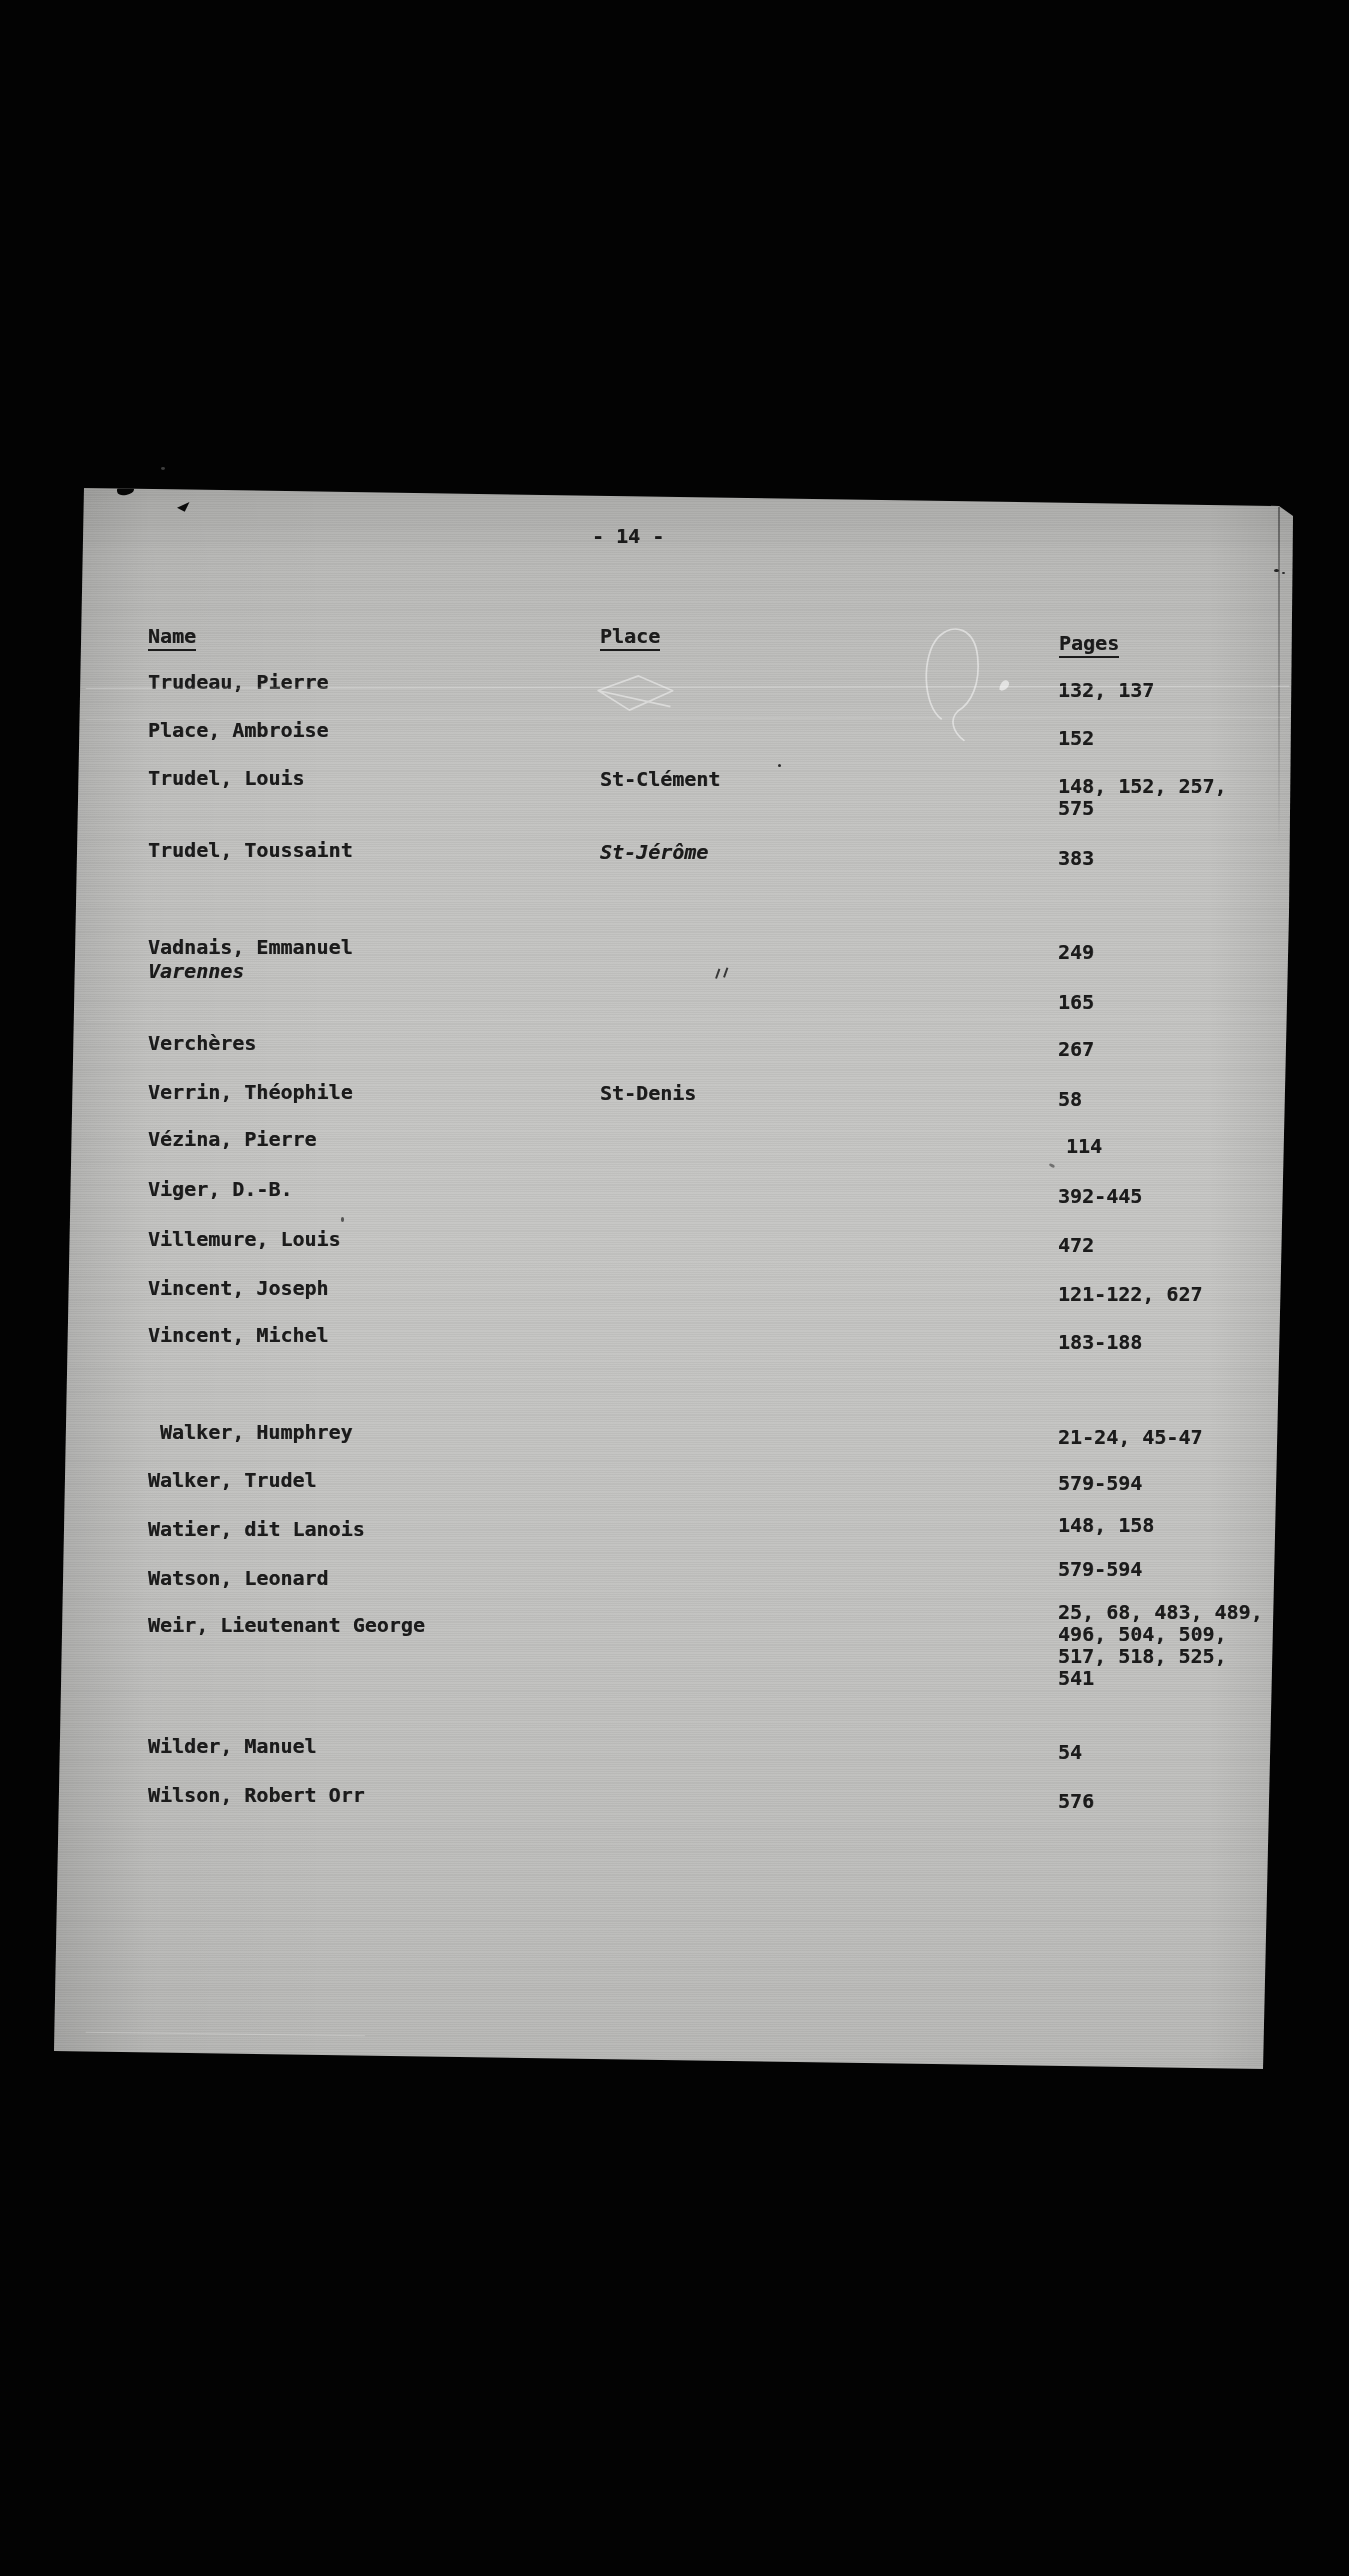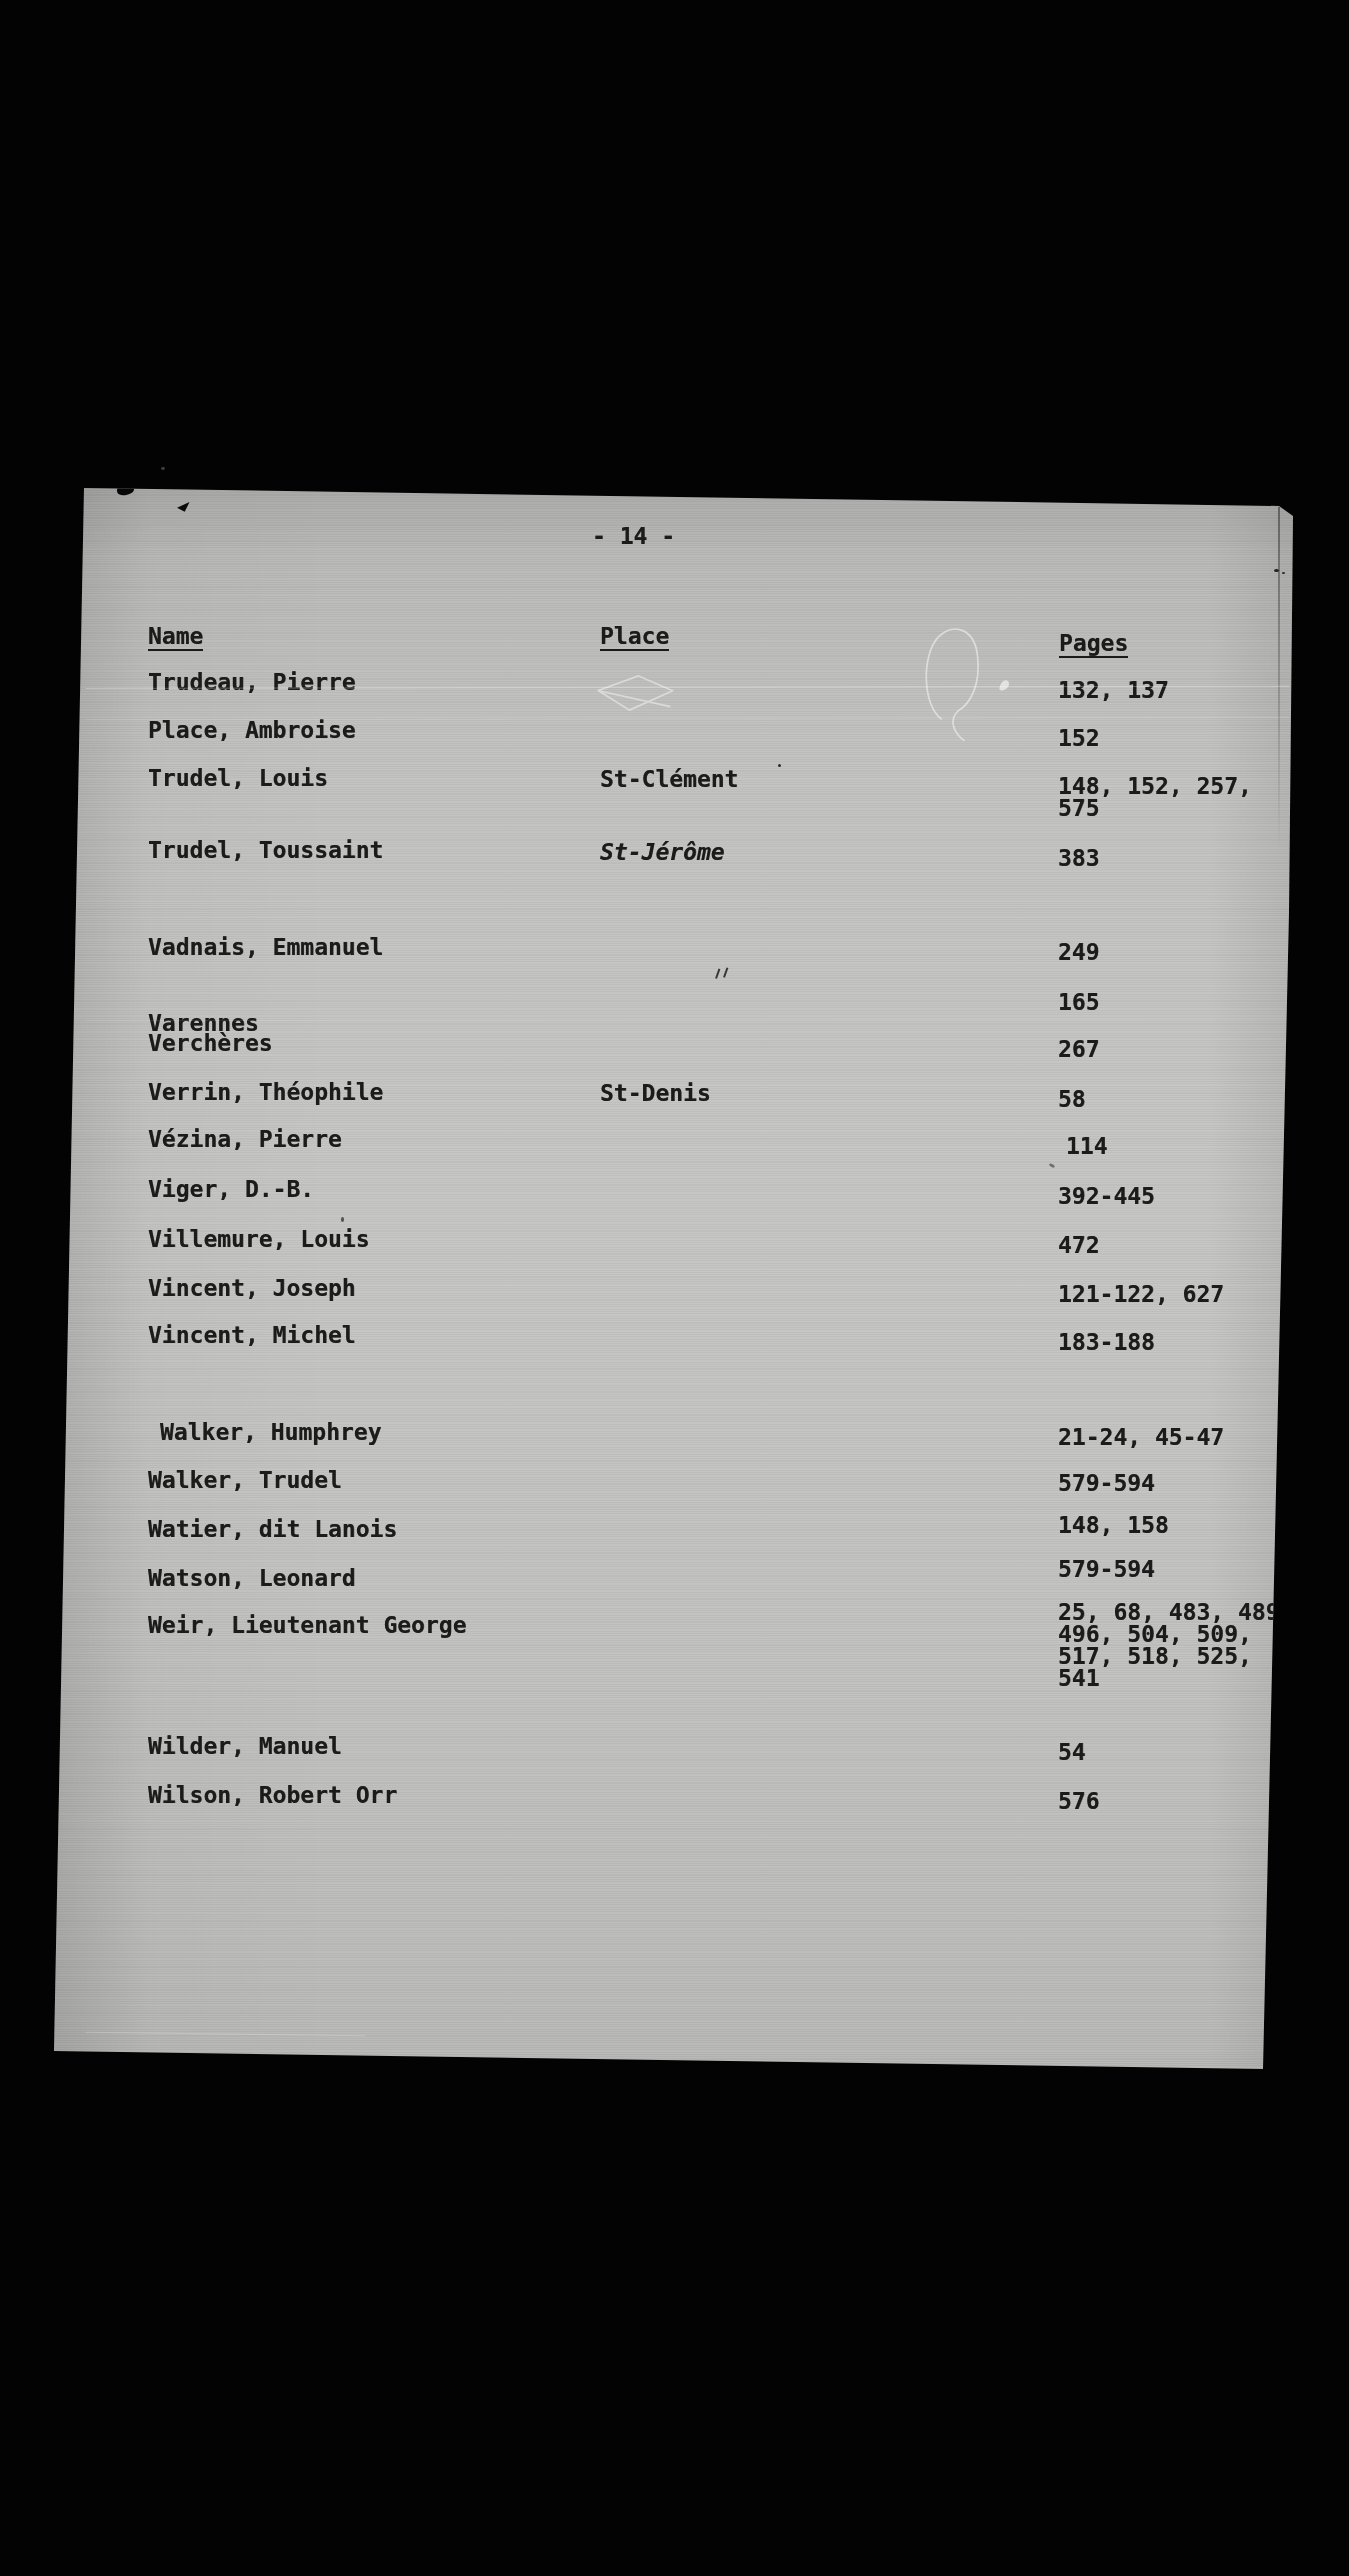--- a/index.html
+++ b/index.html
@@ -11,21 +11,21 @@
   
   #paper{
     position:absolute;left:0;top:0;width:1350px;height:2576px;
     clip-path:polygon(84px 488px,1279px 506px,1293px 516px,1289px 912px,1263px 2069px,54px 2051px);
     background:
       repeating-linear-gradient(180deg, rgba(0,0,0,0.030) 0px, rgba(0,0,0,0.030) 1.1px, rgba(255,255,255,0.028) 1.1px, rgba(255,255,255,0.028) 2.3px),
       linear-gradient(90deg, rgba(0,0,0,0.12) 51px, rgba(0,0,0,0.02) 148px, rgba(0,0,0,0) 342px, rgba(0,0,0,0) 1208px, rgba(0,0,0,0.07) 1285px),
       linear-gradient(180deg, #a9a9a7 487px, #b9b9b7 559px, #c2c2c0 769px, #c5c5c3 1225px, #c1c1bf 1653px, #bcbcba 1938px, #b7b7b5 2070px);
   }
   .txt{
-    position:absolute;color:#1b1b1b;font-weight:bold;font-size:23px;line-height:22px;
+    position:absolute;color:#1b1b1b;font-weight:bold;font-size:20px;line-height:22px;
     letter-spacing:0px;white-space:pre-line;
     text-shadow:0.3px 0.3px 0.6px rgba(15,15,15,0.55);
   }
   .hdr{border-bottom:2.8px solid #1b1b1b;padding-bottom:1.7px;}
   
   .mark{position:absolute;}
   #fold-line{
     left:1278px;top:507px;width:1.7px;height:342px;
     background:linear-gradient(180deg, rgba(35,35,35,0.5), rgba(35,35,35,0.0));
   }
@@ -75,21 +75,21 @@
         <div>
           <div class="txt" style="left: 148px; top: 839px;">Trudel, Toussaint</div>
           <div class="txt" style="left: 600px; top: 841px; font-style: italic;">St-Jérôme</div>
           <div class="txt" style="left: 1058px; top: 847px;">383</div>
         </div>
         <div>
           <div class="txt" style="left: 148px; top: 936px;">Vadnais, Emmanuel</div>
           <div class="txt" style="left: 1058px; top: 941px;">249</div>
         </div>
         <div>
-          <div class="txt" style="left: 148px; top: 1012px;">Varennes</div>
+          <div class="txt" style="left: 148px; top: 960px; font-style: italic;">Varennes</div>
           <div class="txt" style="left: 1058px; top: 991px;">165</div>
         </div>
         <div>
           <div class="txt" style="left: 148px; top: 1032px;">Verchères</div>
           <div class="txt" style="left: 1058px; top: 1038px;">267</div>
         </div>
         <div>
           <div class="txt" style="left: 148px; top: 1081px;">Verrin, Théophile</div>
           <div class="txt" style="left: 600px; top: 1082px;">St-Denis</div>
           <div class="txt" style="left: 1058px; top: 1088px;">58</div>

